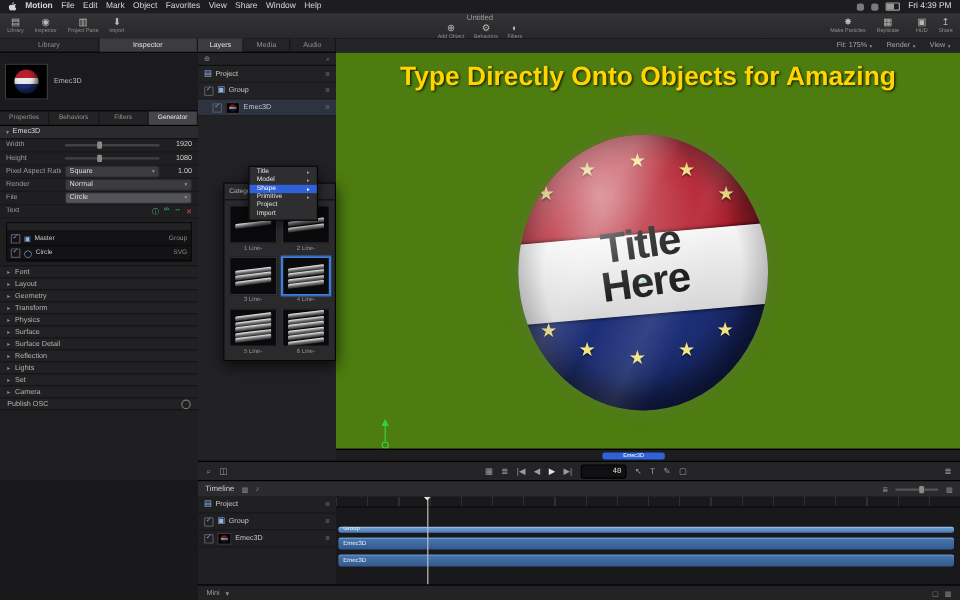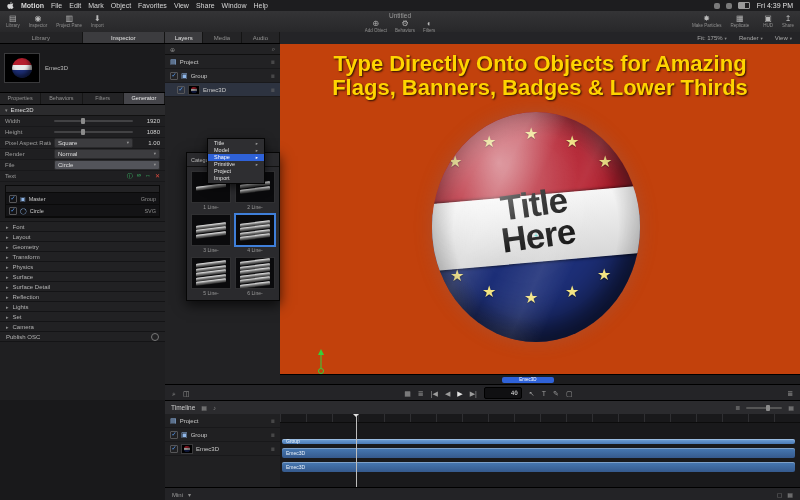--- a/index.html
+++ b/index.html
@@ -98,21 +98,21 @@
              align-items:center;justify-content:center;gap:1px;overflow:hidden;}
   .thumb.sel .thumb-img{border-color:#3f7fda;box-shadow:0 0 0 1px #3f7fda;}
   .bar3d{width:30px;height:3.5px;background:linear-gradient(#f2f2f2,#6d6d6d 55%,#2c2c2c);border-radius:1px;transform:skewY(-7deg);}
   .thumb-label{font-size:5px;color:#9a9a9a;}
 
   
   .canvas-header{position:absolute;top:32px;left:280px;right:0;height:12px;background:#242427;border-bottom:1px solid #000;
                  display:flex;align-items:center;justify-content:flex-end;gap:12px;padding:0 8px;font-size:6px;color:#a8a8a8;}
   .ch-item{display:flex;align-items:center;gap:2px;}
   .ch-item .car{font-size:4.5px;color:#8a8a8a;}
-  .viewport{position:absolute;top:44px;left:280px;right:0;height:330px;background:#c2410c;overflow:hidden;}
+  .viewport{position:absolute;top:44px;left:280px;right:0;height:330px;background:#4d7c0f;overflow:hidden;}
   .headline{position:absolute;top:8px;left:0;right:0;text-align:center;color:#ffd400;font-weight:bold;
             font-size:22px;line-height:1.07;text-shadow:1px 1px 2px rgba(0,0,0,.8);}
   .badge{position:absolute;left:152px;top:68px;width:208px;height:230px;border-radius:50%;overflow:hidden;
          background:linear-gradient(#b51f2e 0 44%,#1d2f78 44% 100%);
          box-shadow:inset -12px -16px 34px rgba(0,0,0,.6),inset 10px 12px 26px rgba(255,255,255,.14),0 0 18px rgba(120,120,140,.25);}
   .badge-band{position:absolute;left:-12%;width:124%;top:36%;height:29%;transform:rotate(-5deg);
               background:linear-gradient(#f6f6f6,#d7d7d7);box-shadow:0 1px 3px rgba(0,0,0,.5),0 -1px 3px rgba(0,0,0,.5);}
   .badge-title{position:absolute;left:0;right:0;top:33%;text-align:center;transform:rotate(-8deg);
                color:#0e0e0e;font-weight:bold;font-size:35px;line-height:.92;letter-spacing:-1px;}
   .badge-gloss{position:absolute;inset:0;border-radius:50%;pointer-events:none;
@@ -517,21 +517,20 @@
     </span>
     <span class="ch-item">
       <span>View</span>
         <span class="car">▾</span>
     </span>
   </div>
 
   <div class="viewport">
     <div class="headline">
       <div>Type Directly Onto Objects for Amazing</div>
-      <div>Flags, Banners, Badges &amp; Lower Thirds</div>
     </div>
 
     <div class="badge">
       <span class="star" style="left:16px;top:42px;">★</span>
       <span class="star" style="left:50px;top:22px;">★</span>
       <span class="star" style="left:92px;top:14px;">★</span>
       <span class="star" style="left:133px;top:22px;">★</span>
       <span class="star" style="left:166px;top:42px;">★</span>
 
       <div class="badge-band"></div>

